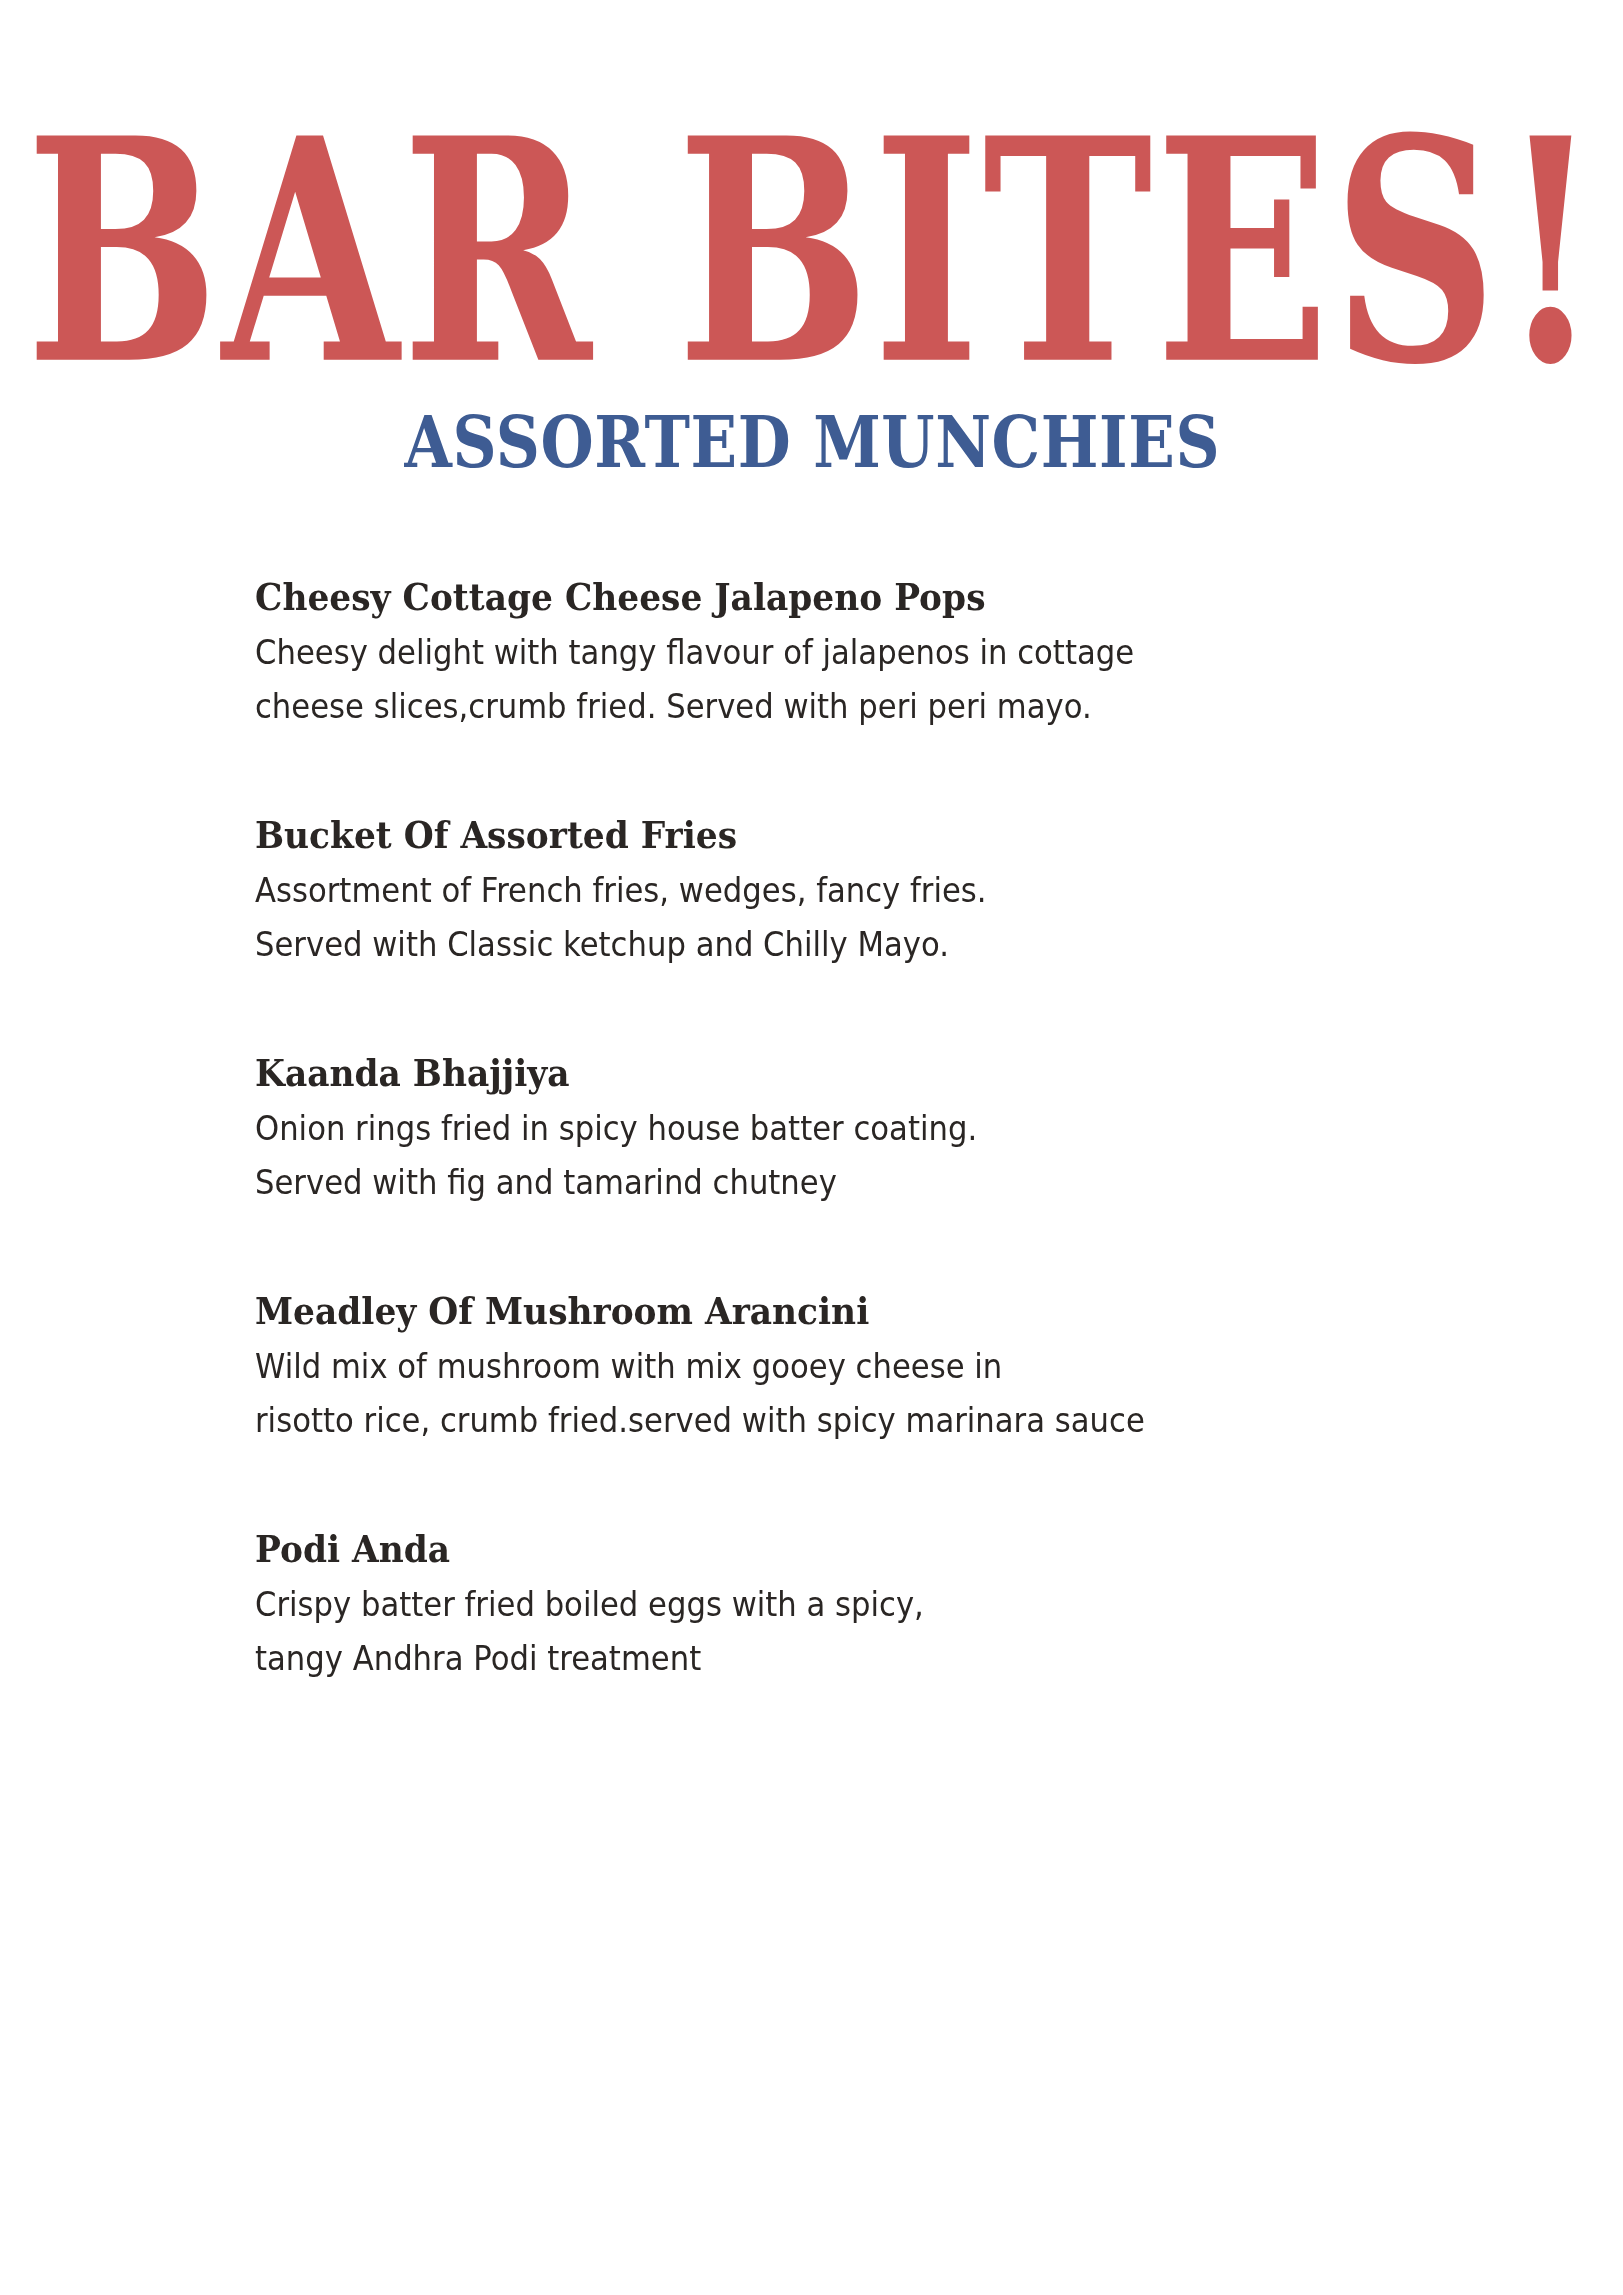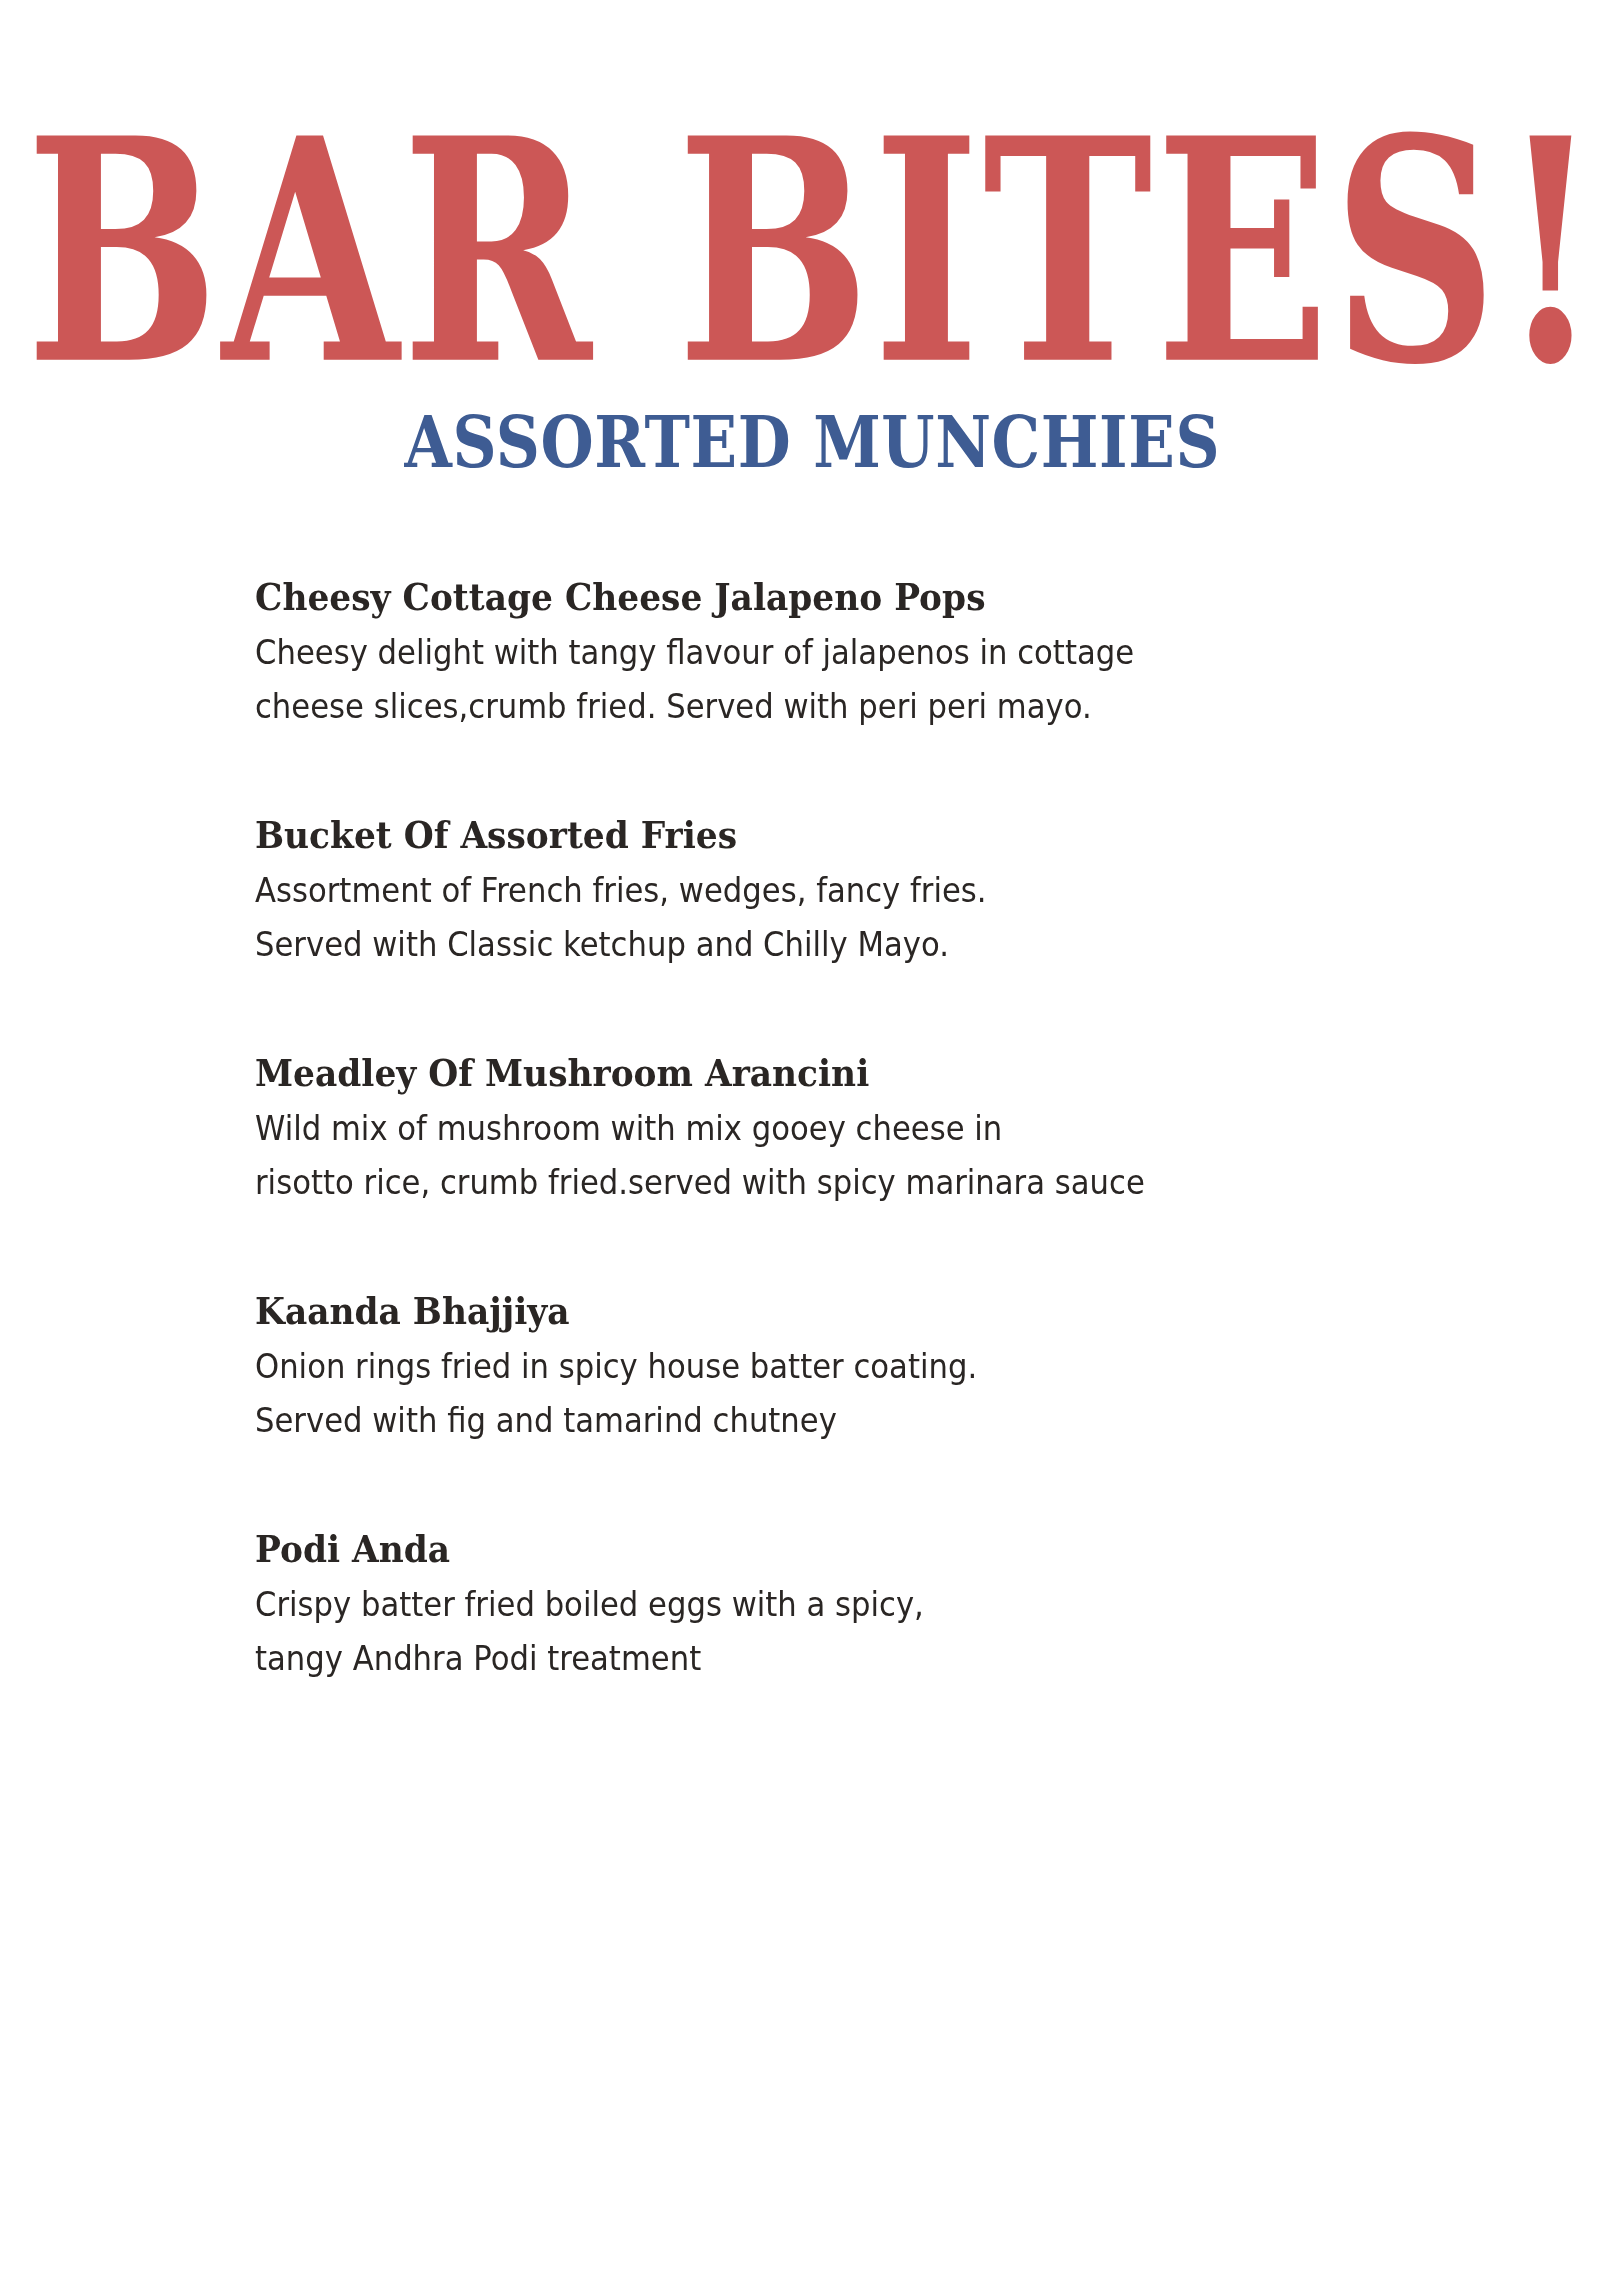--- a/index.html
+++ b/index.html
@@ -112,32 +112,32 @@
     <div class="item">
       <div class="item-name">Bucket Of Assorted Fries</div>
       <div class="item-desc">
         <span>Assortment of French fries, wedges, fancy fries.</span>
         <span>Served with Classic ketchup and Chilly Mayo.</span>
       </div>
     </div>
 
 
     <div class="item">
+      <div class="item-name">Kaanda Bhajjiya</div>
+      <div class="item-desc">
+        <span>Onion rings fried in spicy house batter coating.</span>
+        <span>Served with fig and tamarind chutney</span>
+      </div>
+    </div>
+
+    <div class="item">
       <div class="item-name">Meadley Of Mushroom Arancini</div>
       <div class="item-desc">
         <span>Wild mix of mushroom with mix gooey cheese in</span>
         <span>risotto rice, crumb fried.served with spicy marinara sauce</span>
-      </div>
-    </div>
-
-    <div class="item">
-      <div class="item-name">Kaanda Bhajjiya</div>
-      <div class="item-desc">
-        <span>Onion rings fried in spicy house batter coating.</span>
-        <span>Served with fig and tamarind chutney</span>
       </div>
     </div>
 
     <div class="item">
       <div class="item-name">Podi Anda</div>
       <div class="item-desc">
         <span>Crispy batter fried boiled eggs with a spicy,</span>
         <span>tangy Andhra Podi treatment</span>
       </div>
     </div>

